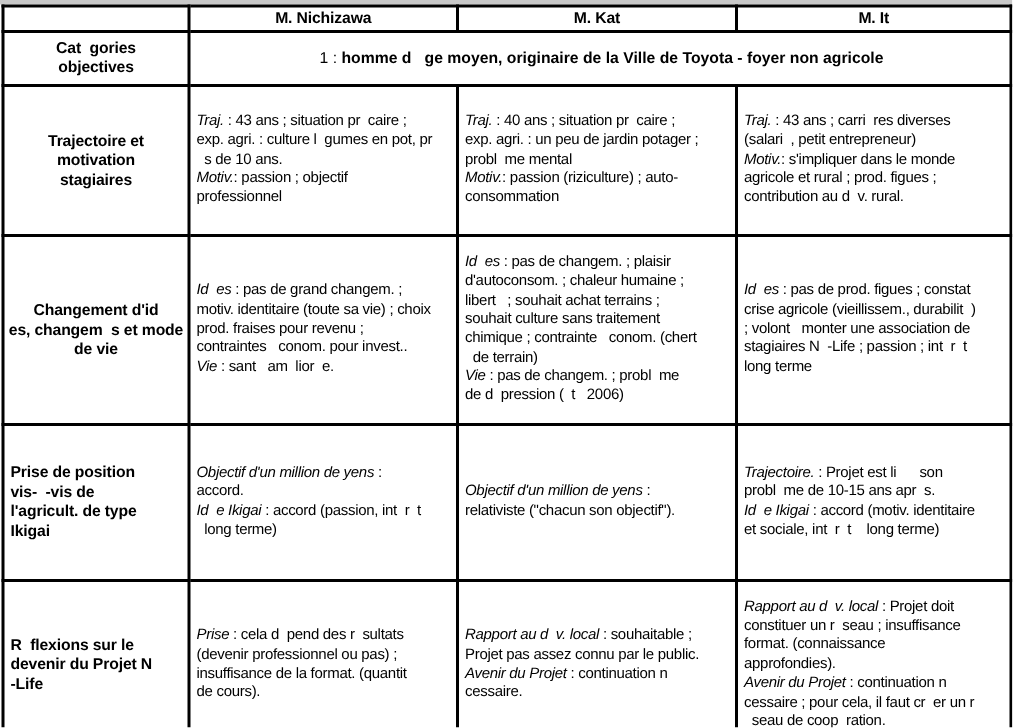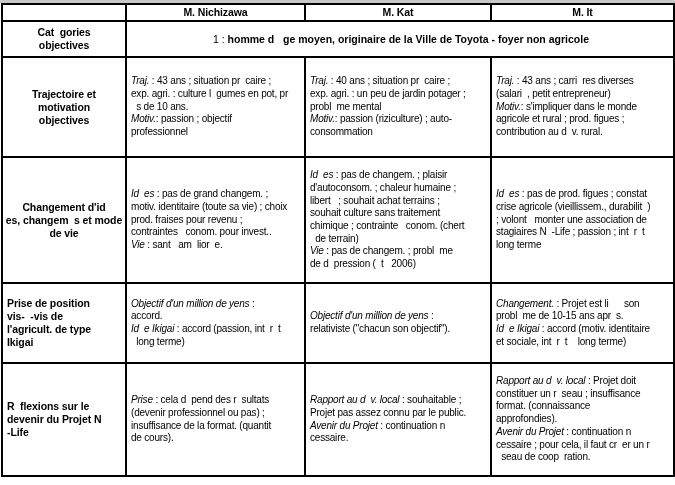--- a/index.html
+++ b/index.html
@@ -52,21 +52,21 @@
   td.merged{
     text-align:center;
     font-size:10.5px;
     letter-spacing:0;
   }
   th.rowhead.left{text-align:left;padding-left:4px;}
   tr.r-head{height:17px}
   tr.r-cat{height:36px}
   tr.r-traj{height:100px}
   tr.r-chg{height:126px}
-  tr.r-prise{height:80px}
+  tr.r-prise{height:104px}
   tr.r-refl{height:113px}
   i{font-style:italic}
   b{font-weight:bold}
 </style>
 </head>
 <body>
 
 <div class="page">
   <div class="scan-strip"></div>
 
@@ -88,21 +88,21 @@
 
     <tr class="r-cat">
       <th class="rowhead">Cat  gories
 objectives</th>
       <td class="merged" colspan="3">1 : <b>homme d   ge moyen, originaire de la Ville de Toyota - foyer non agricole</b></td>
     </tr>
 
     <tr class="r-traj">
       <th class="rowhead">Trajectoire et
 motivation
-objectives</th>
+stagiaires</th>
       <td><i>Traj.</i> : 43 ans ; situation pr  caire ;
 exp. agri. : culture l  gumes en pot, pr
   s de 10 ans.
 <i>Motiv.</i>: passion ; objectif
 professionnel</td>
       <td><i>Traj.</i> : 40 ans ; situation pr  caire ;
 exp. agri. : un peu de jardin potager ;
 probl  me mental
 <i>Motiv.</i>: passion (riziculture) ; auto-
 consommation</td>
@@ -141,21 +141,21 @@
       <th class="rowhead left">Prise de position
 vis-  -vis de
 l'agricult. de type
 Ikigai</th>
       <td><i>Objectif d'un million de yens</i> :
 accord.
 <i>Id  e Ikigai</i> : accord (passion, int  r  t
   long terme)</td>
       <td><i>Objectif d'un million de yens</i> :
 relativiste ("chacun son objectif").</td>
-      <td><i>Changement.</i> : Projet est li      son
+      <td><i>Trajectoire.</i> : Projet est li      son
 probl  me de 10-15 ans apr  s.
 <i>Id  e Ikigai</i> : accord (motiv. identitaire
 et sociale, int  r  t    long terme)</td>
     </tr>
 
     <tr class="r-refl">
       <th class="rowhead left">R  flexions sur le
 devenir du Projet N
 -Life</th>
       <td><i>Prise</i> : cela d  pend des r  sultats

